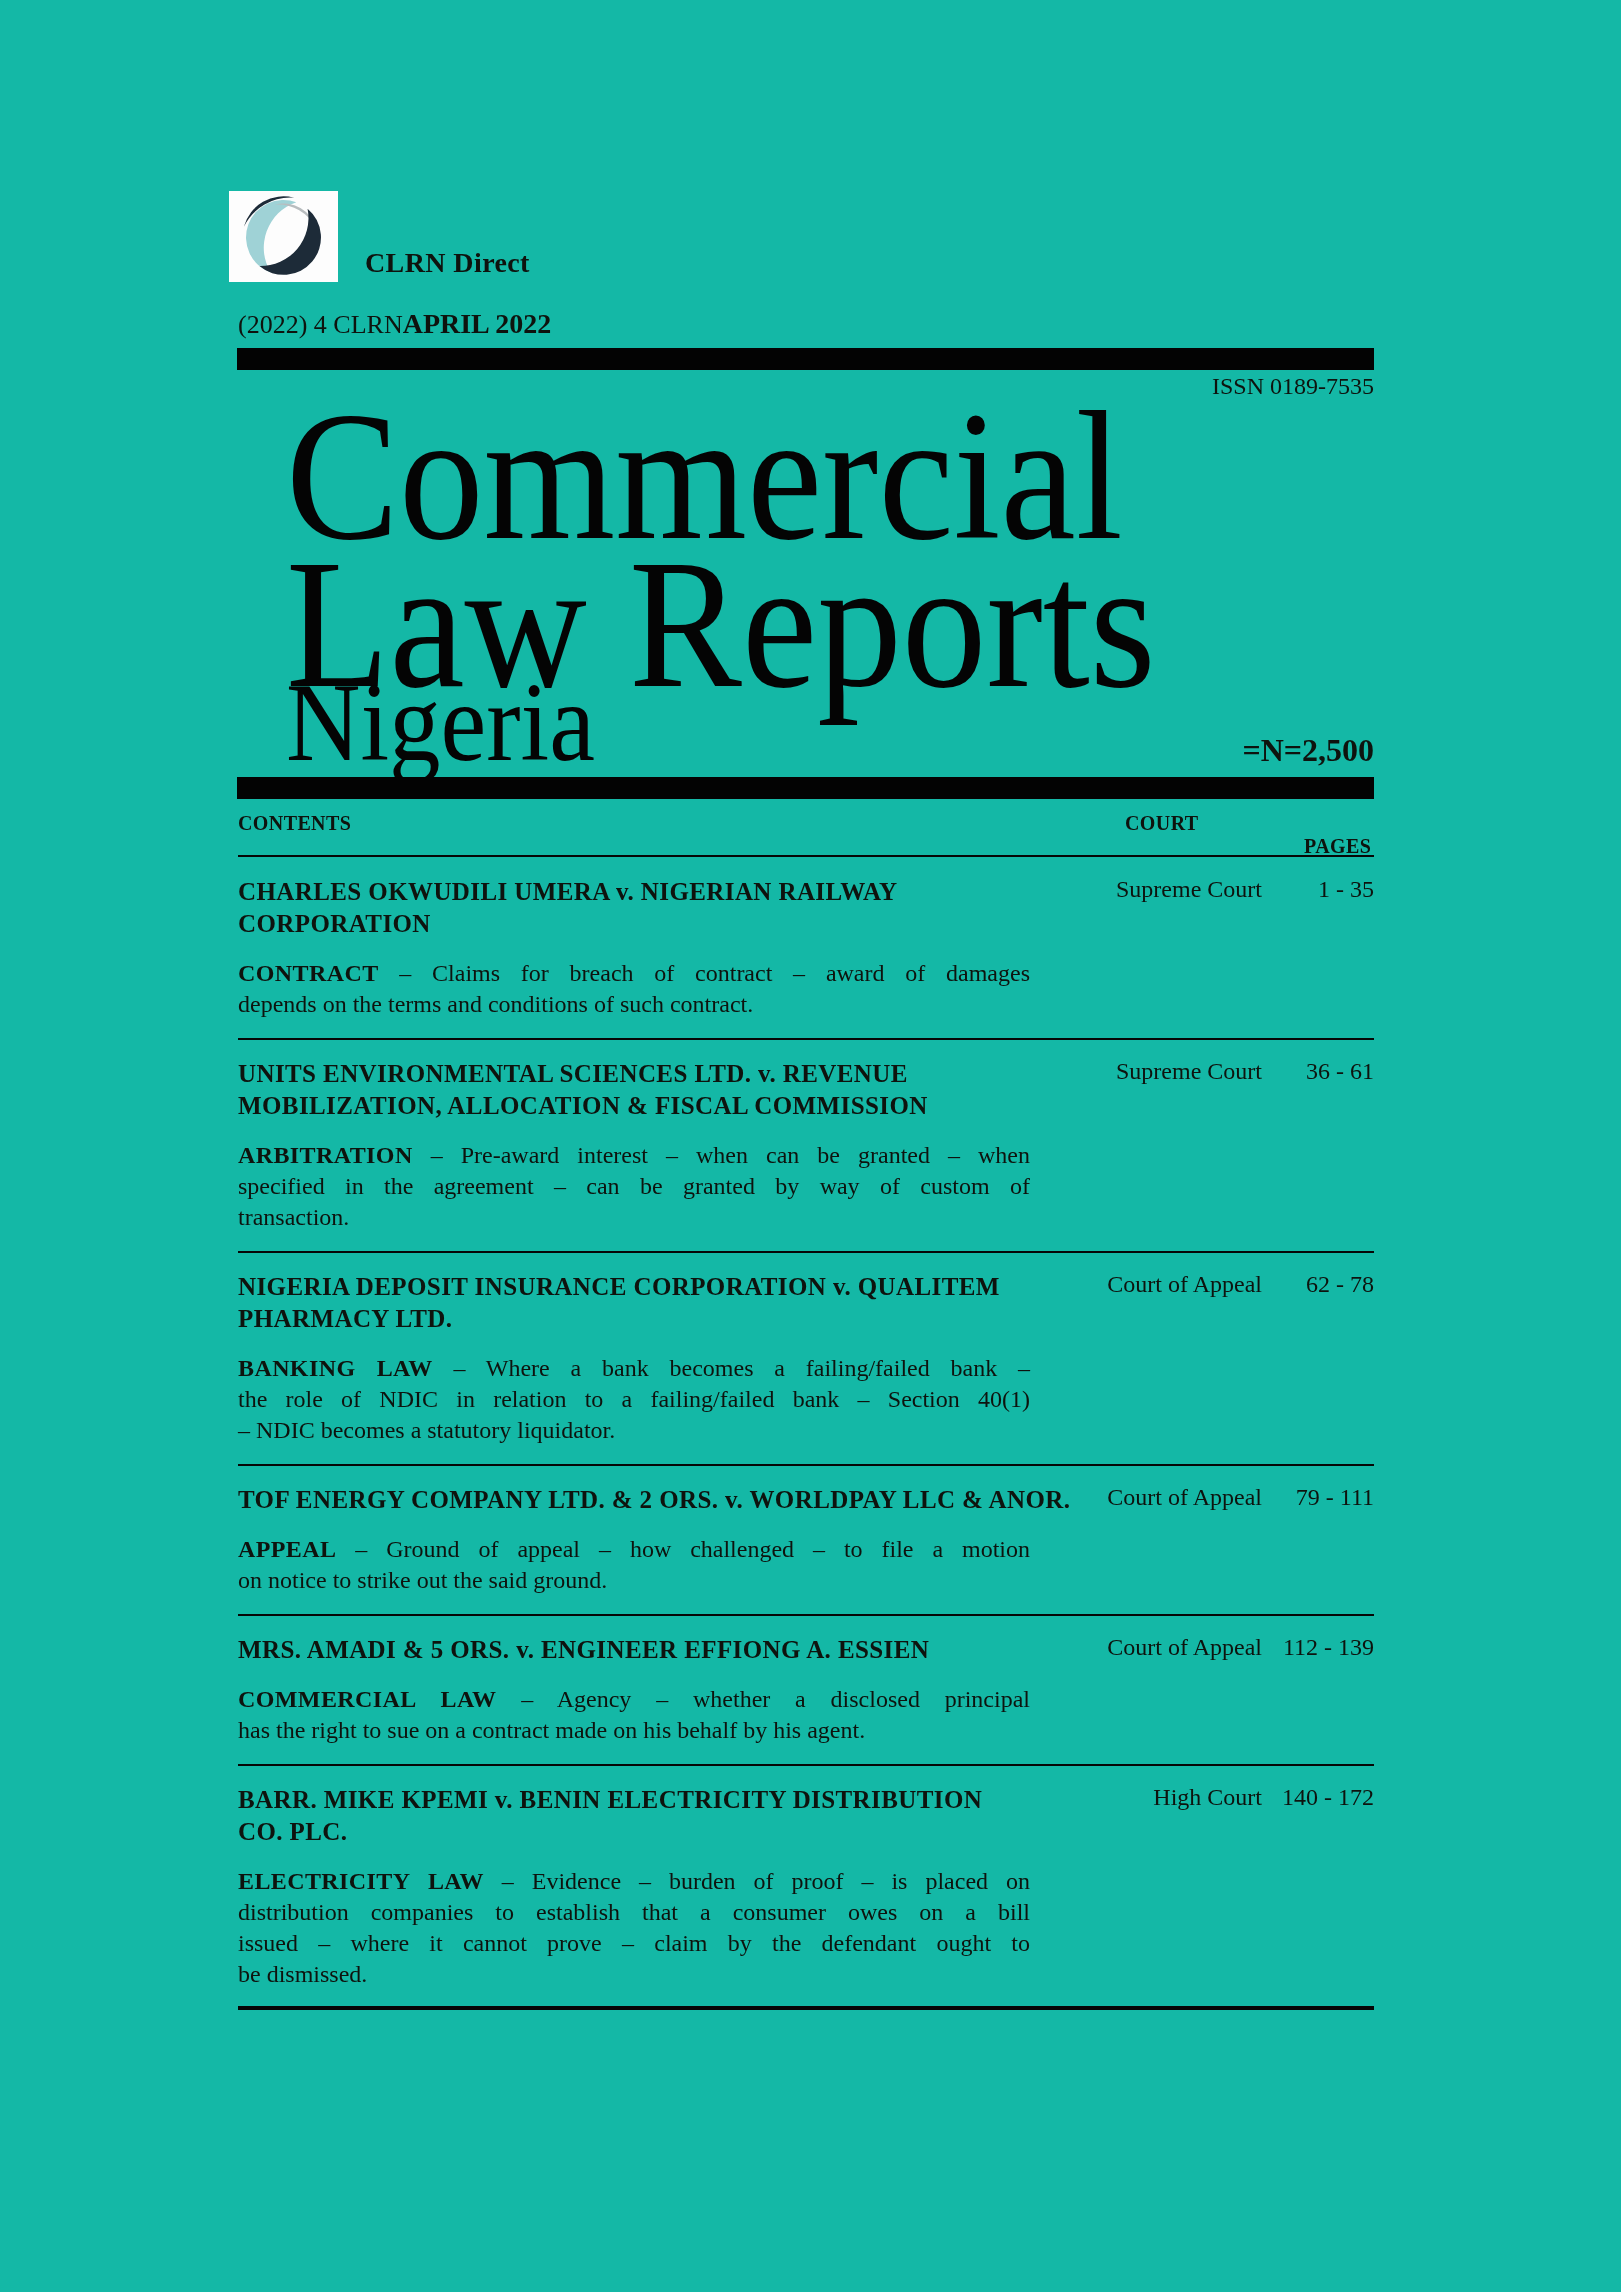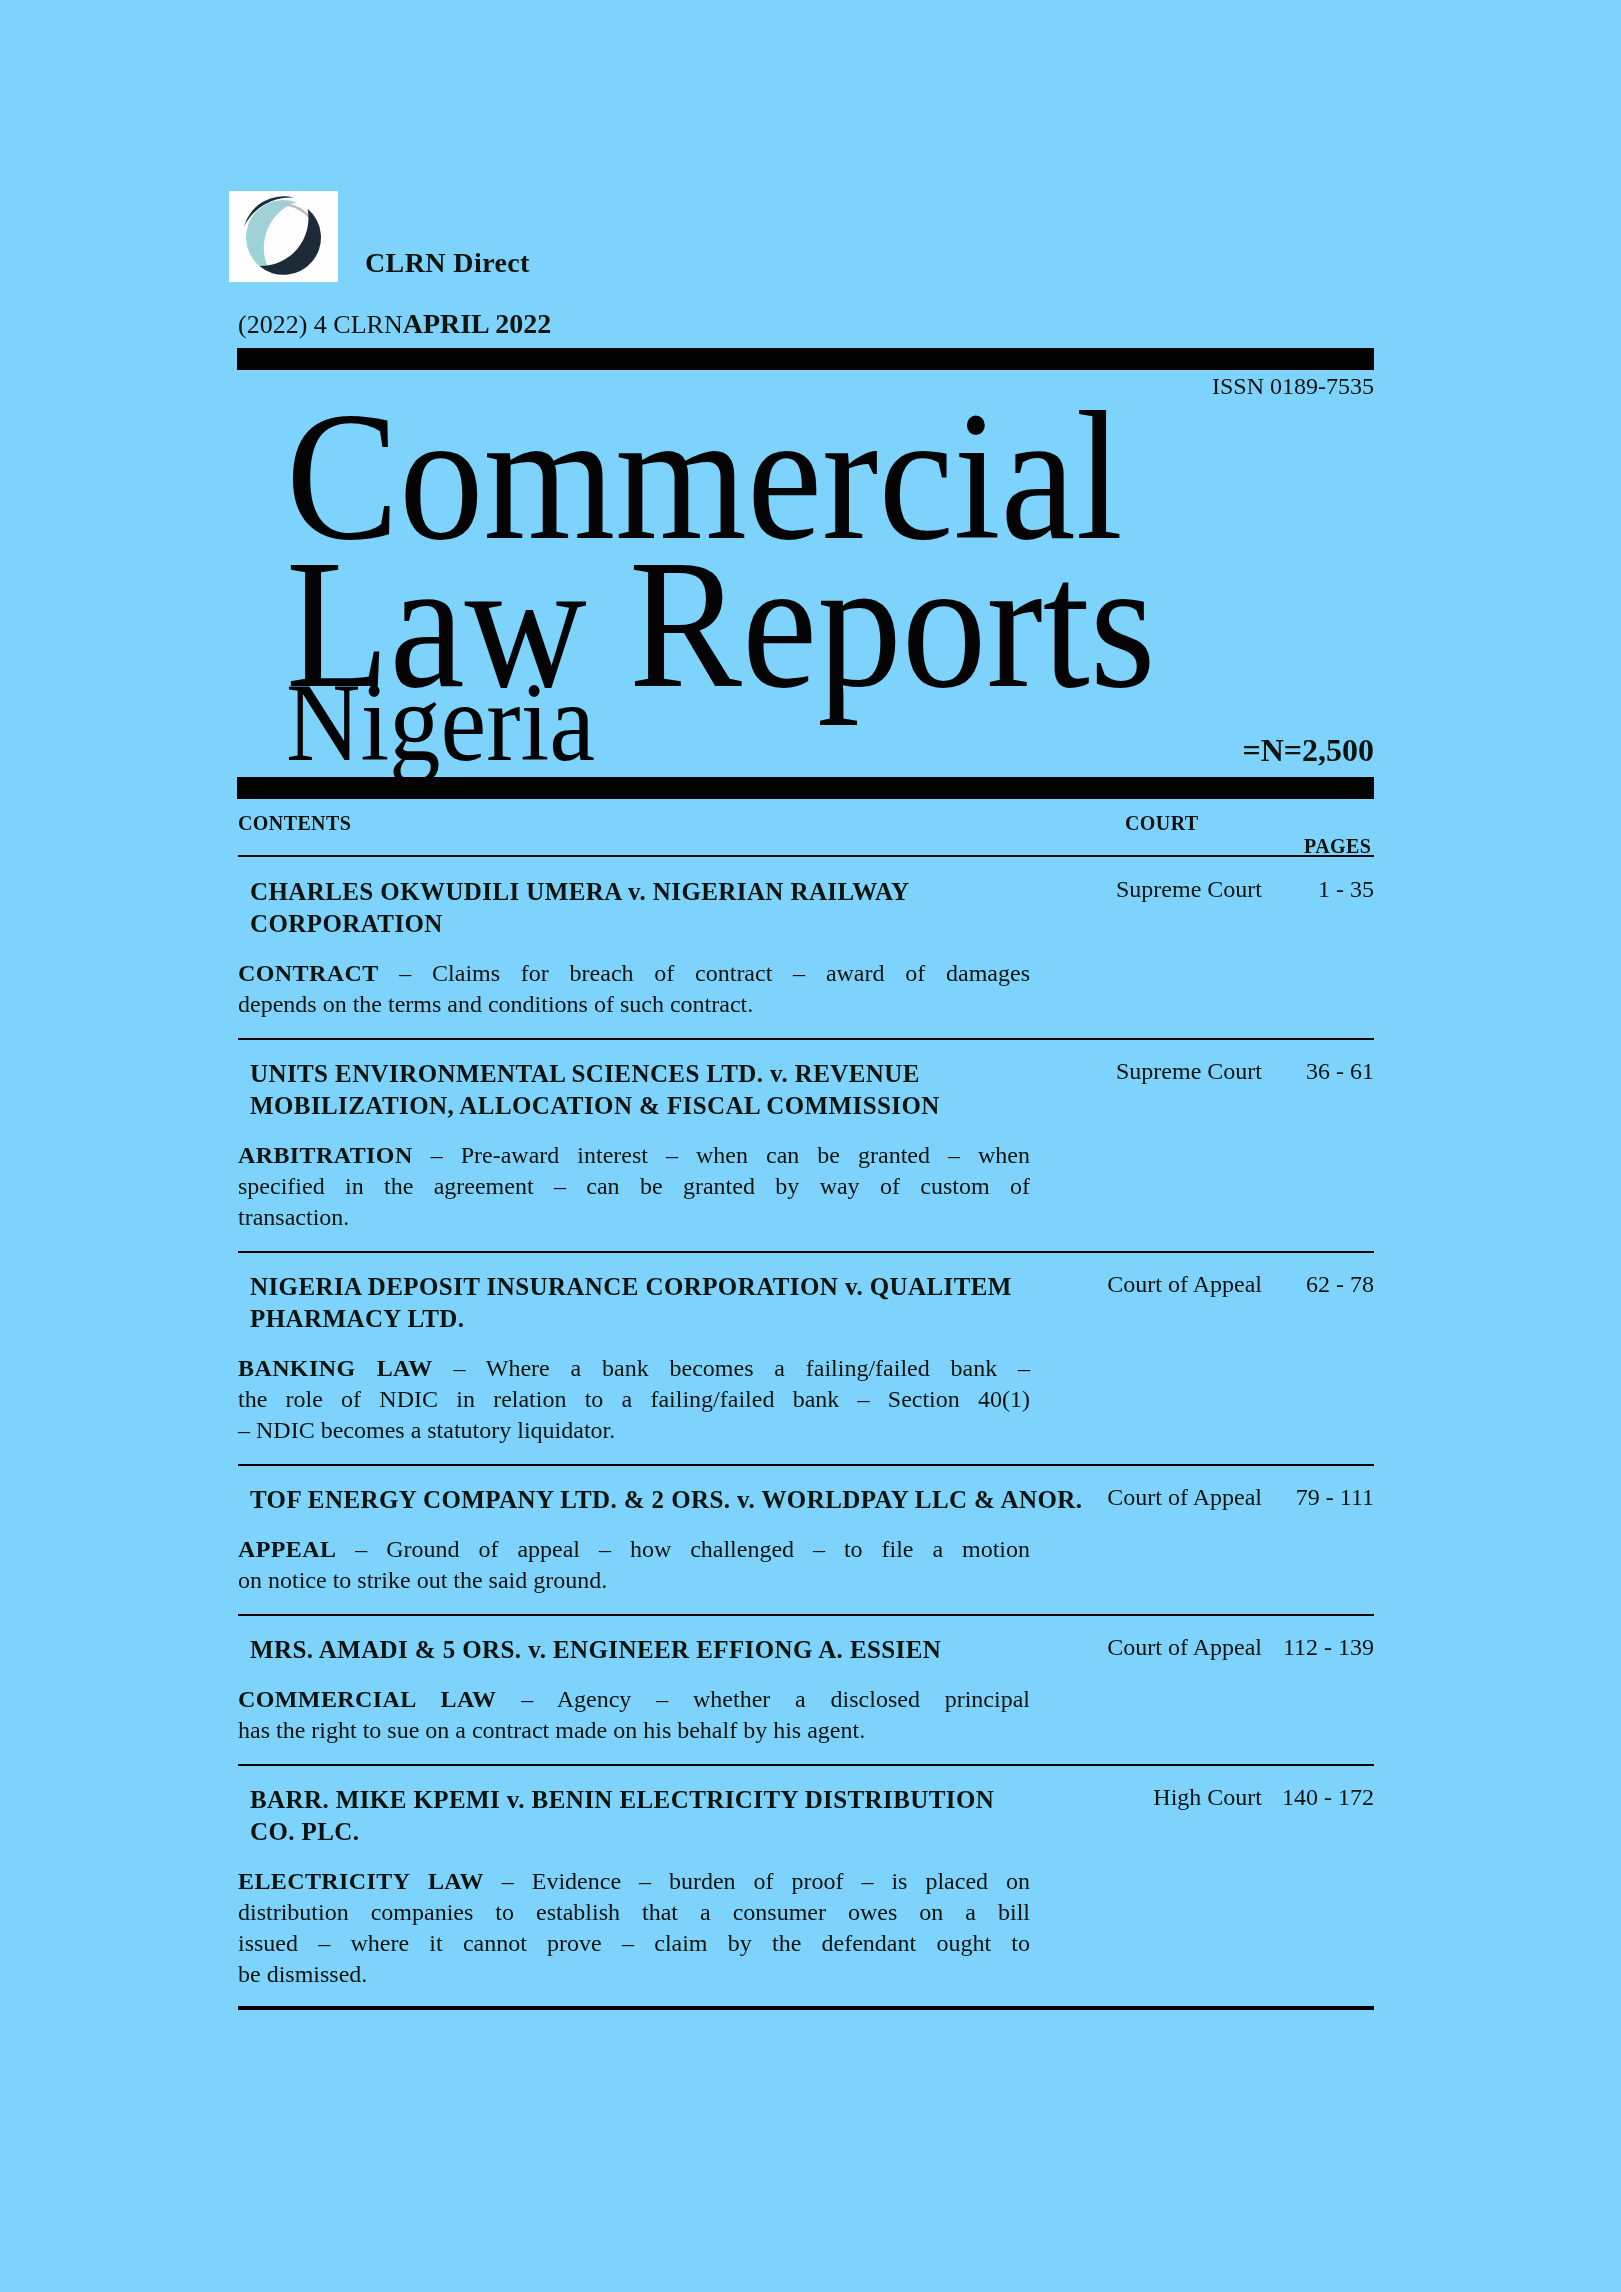--- a/index.html
+++ b/index.html
@@ -1,18 +1,18 @@
 <!DOCTYPE html>
 <html style="font-size:14.3px"><head>
 <meta charset="utf-8">
 <style>
   html,body { margin:0; padding:0; }
   .page {
     position:relative; width:1621px; height:2293px;
-    background:#7dd3fc; overflow:hidden;
+    background:#14b8a6; overflow:hidden;
     font-family:"Liberation Serif","DejaVu Serif",serif;
     color:#0e130e;
   }
   
   .logo-box { position:absolute; left:229px; top:191px; width:109px; height:91px; background:#fdfdfd; }
   .brand { position:absolute; left:365px; top:247px; font-size:28px; font-weight:bold; letter-spacing:0.4px; }
   
   .meta-row { position:absolute; left:238px; top:308px; width:1136px;
               display:flex; align-items:baseline; }
   .citation { font-size:26px; }
@@ -32,21 +32,21 @@
   
   .thead { position:absolute; left:238px; top:812px; width:1136px; height:43px;
            border-bottom:2.7px solid #060606; font-weight:bold; font-size:20px; letter-spacing:0.4px;text-align:center; }
   .th-contents { position:absolute; left:0; top:0; }
   .th-court    { position:absolute; left:887px; top:0; }
   .th-pages    { position:absolute; right:2.7px; top:0;margin-top:23px; }
   .tbody { position:absolute; left:238px; top:858px; width:1136px; }
   .entry { position:relative; padding:18px 0 18px 0; border-bottom:2.7px solid #060606; }
   .entry.last { padding-bottom:16px; border-bottom:4.5px solid #060606; }
   .title { font-weight:bold; font-size:25px; line-height:32px; letter-spacing:0.4px; }
-  .title div { white-space:nowrap;margin-left:12px; }
+  .title div { white-space:nowrap; }
   .cw { margin-top:18px; width:792px; font-size:24px; line-height:31px; }
   .cw b { font-weight:bold; letter-spacing:0.4px; }
   .jline { text-align:justify; text-align-last:justify; }
   .lline { text-align:left; }
   .court { position:absolute; top:18px; right:112px; font-size:24px; white-space:nowrap; }
   .pages { position:absolute; top:18px; right:0;    font-size:24px; white-space:nowrap; }
 </style>
 </head>
 <body>
 

